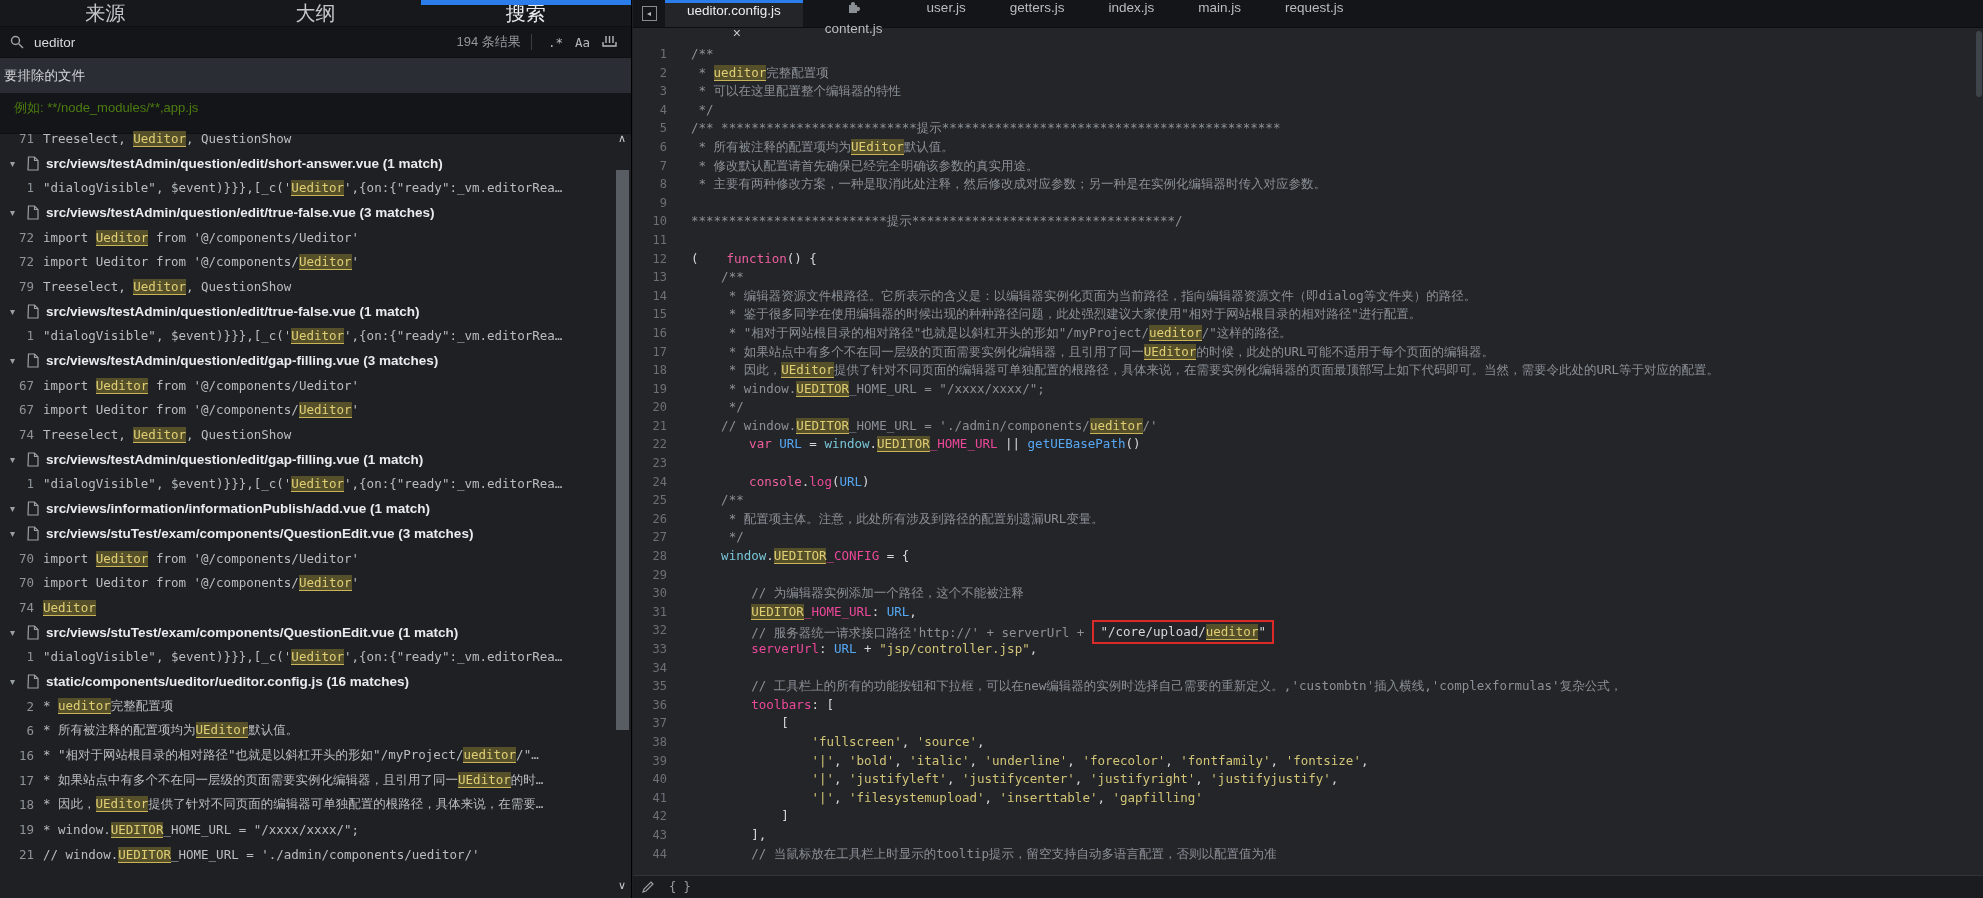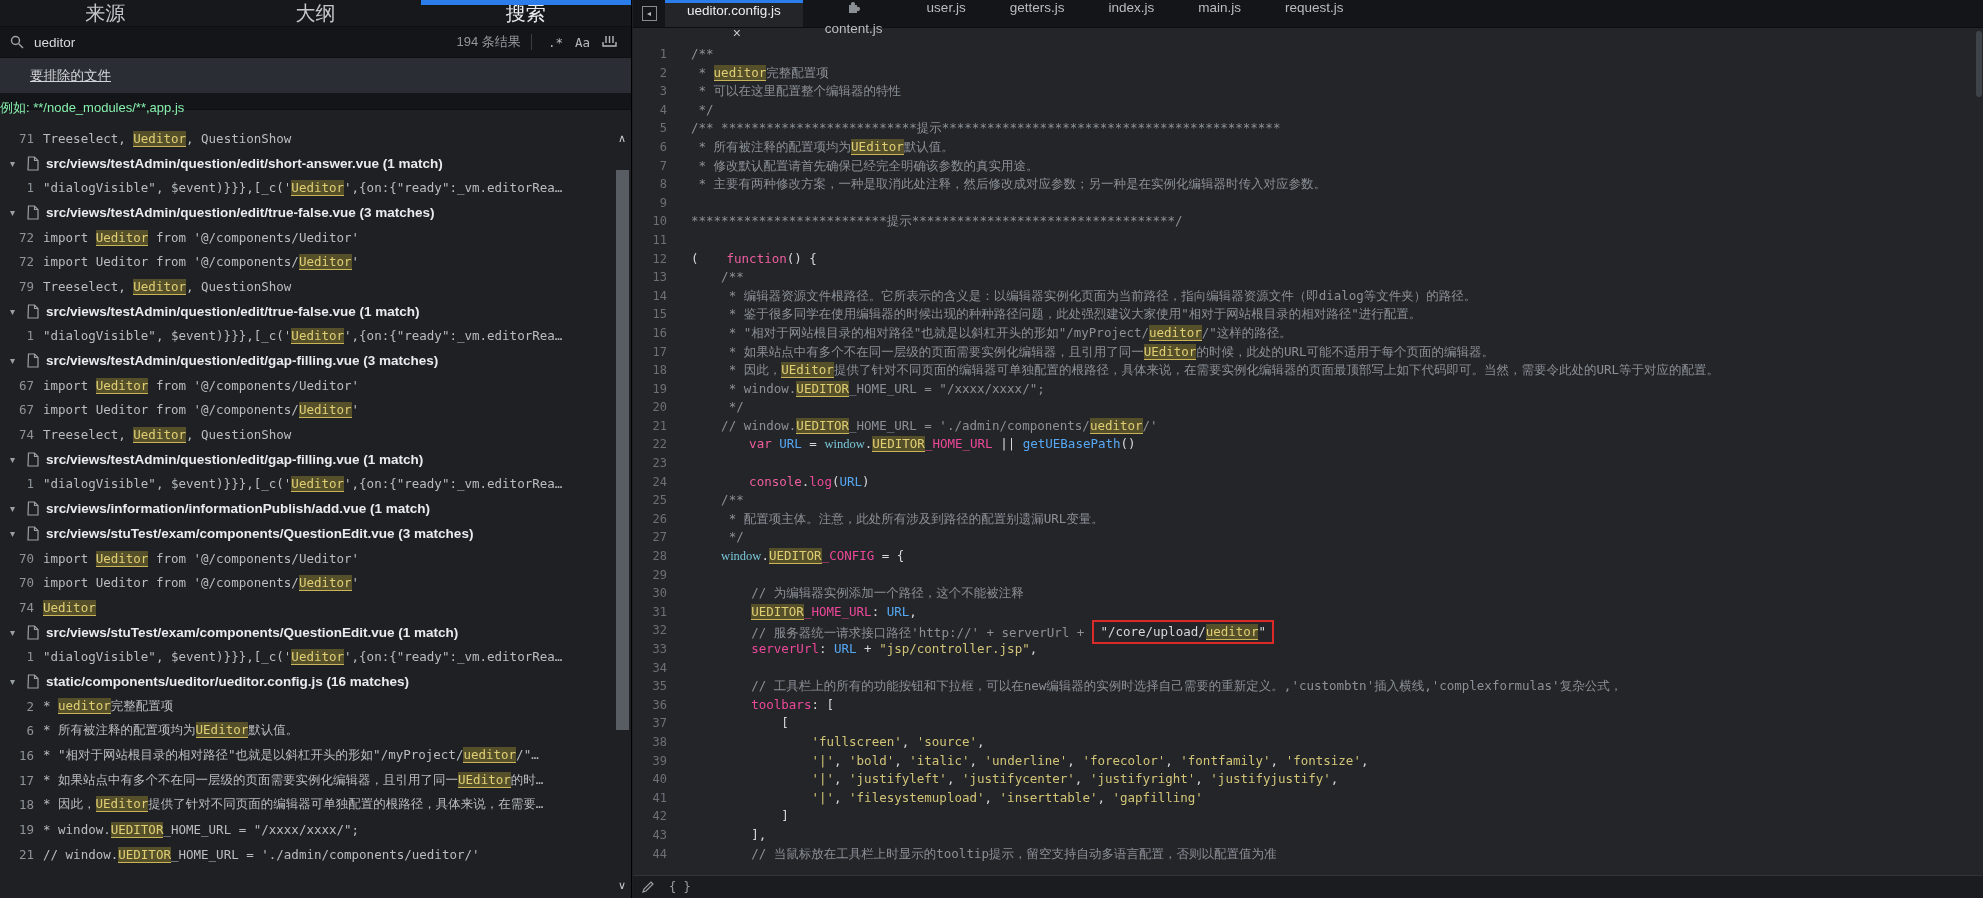--- a/index.html
+++ b/index.html
@@ -15,23 +15,23 @@
   .ptab.active::before{content:"";position:absolute;top:0;left:0;right:0;height:5px;background:#2b7de9;}
   .search-row{display:flex;align-items:center;height:31px;background:#141519;border-bottom:1px solid #0e0f11;padding:0 8px 0 10px;}
   .search-row svg{flex:none;}
   .search-input{flex:1;background:transparent;border:none;outline:none;color:#d8dadd;
         font-size:13.5px;margin-left:8px;font-family:"Liberation Sans",sans-serif;}
   .result-count{color:#93979d;font-size:13px;white-space:nowrap;}
   .vdiv{width:1px;height:16px;background:#3a3d42;margin:0 10px;}
   .sbtn{color:#b4b8bd;font-size:12.5px;font-family:"DejaVu Sans Mono",monospace;
         padding:2px 6px;cursor:pointer;white-space:nowrap;}
   .exclude-header{height:36px;line-height:36px;background:#2a2d33;color:#d2d5d9;
-        font-size:13.5px;padding-left:30px;border-bottom:1px solid #14151a;text-decoration:underline;}
-  .exclude-example{height:16px;line-height:28px;background:#141519;color:#86efac;
-        font-size:13px;border-bottom:1px solid #0e0f11;}
+        font-size:13.5px;padding-left:4px;border-bottom:1px solid #14151a;}
+  .exclude-example{height:40px;line-height:28px;background:#141519;color:#4d7c0f;
+        font-size:13px;padding-left:14px;border-bottom:1px solid #0e0f11;}
   .results{position:absolute;top:126px;left:0;right:18px;bottom:0;overflow:hidden;}
   .rrow{display:flex;align-items:center;height:24.7px;white-space:nowrap;overflow:hidden;cursor:pointer;}
   .rnum{width:34px;flex:none;text-align:right;color:#8e939a;
         font-family:"DejaVu Sans Mono",monospace;font-size:12.5px;}
   .rtext{margin-left:9px;color:#b9bdc1;font-family:"DejaVu Sans Mono",monospace;
         font-size:12.5px;white-space:pre;}
   .frow{padding-left:10px;gap:7px;}
   .fchev{color:#9ba0a6;font-size:10px;width:10px;flex:none;}
   .fname{color:#e9ebee;font-weight:bold;font-size:13.5px;white-space:pre;}
   .hl{background:#55502a;color:#e0ce74;border-bottom:1px solid #c9b458;}
@@ -47,21 +47,21 @@
         display:flex;align-items:center;justify-content:center;}
   .etab{display:flex;align-items:center;padding:0 22px;color:#b9bdc2;font-size:13.5px;cursor:pointer;gap:7px;flex-direction:column;}
   .etab.active{background:#232528;color:#eceef0;border-top:3px solid #2b7de9;padding-top:0;}
   .etab .close{color:#c5c9ce;font-size:14px;margin-left:6px;}
   .code{position:absolute;top:28px;left:0;right:0;bottom:23px;padding-top:17px;overflow:hidden;}
   .cl{display:flex;height:18.6px;line-height:18.6px;}
   .ln{width:34px;flex:none;text-align:right;color:#6c7177;
         font-family:"DejaVu Sans Mono",monospace;font-size:12px;}
   .lc{margin-left:24px;white-space:pre;font-family:"DejaVu Sans Mono",monospace;font-size:12.5px;color:#d6d8da;}
   .tk-c{color:#8b9097;} .tk-k{color:#ef5fa0;margin-left:28px;} .tk-b{color:#56a8f5;}
-  .tk-g{color:#ec4899;} .tk-s{color:#d3c577;} .tk-p{color:#d6d8da;} .tk-w{color:#79c6d8;font-family:Liberation Serif, serif;}
+  .tk-g{color:#ec4899;} .tk-s{color:#d3c577;} .tk-p{color:#d6d8da;} .tk-w{color:#79c6d8;}
   .redbox{display:inline-block;border:2px solid #dc2a2a;padding:3px 6px;margin-left:8px;
         line-height:14px;position:relative;top:-1px;}
   .ed-bottom{position:absolute;left:0;right:0;bottom:0;height:23px;background:#1a1c1f;
         border-top:1px solid #31343a;display:flex;align-items:center;gap:14px;padding-left:8px;}
   .braces{color:#9ba0a6;font-family:"DejaVu Sans Mono",monospace;font-size:12px;}
   .ed-scroll-thumb{position:absolute;right:1px;top:31px;width:6px;height:66px;background:#3f434a;border-radius:3px;}
 </style>
 </head>
 <body>
 

